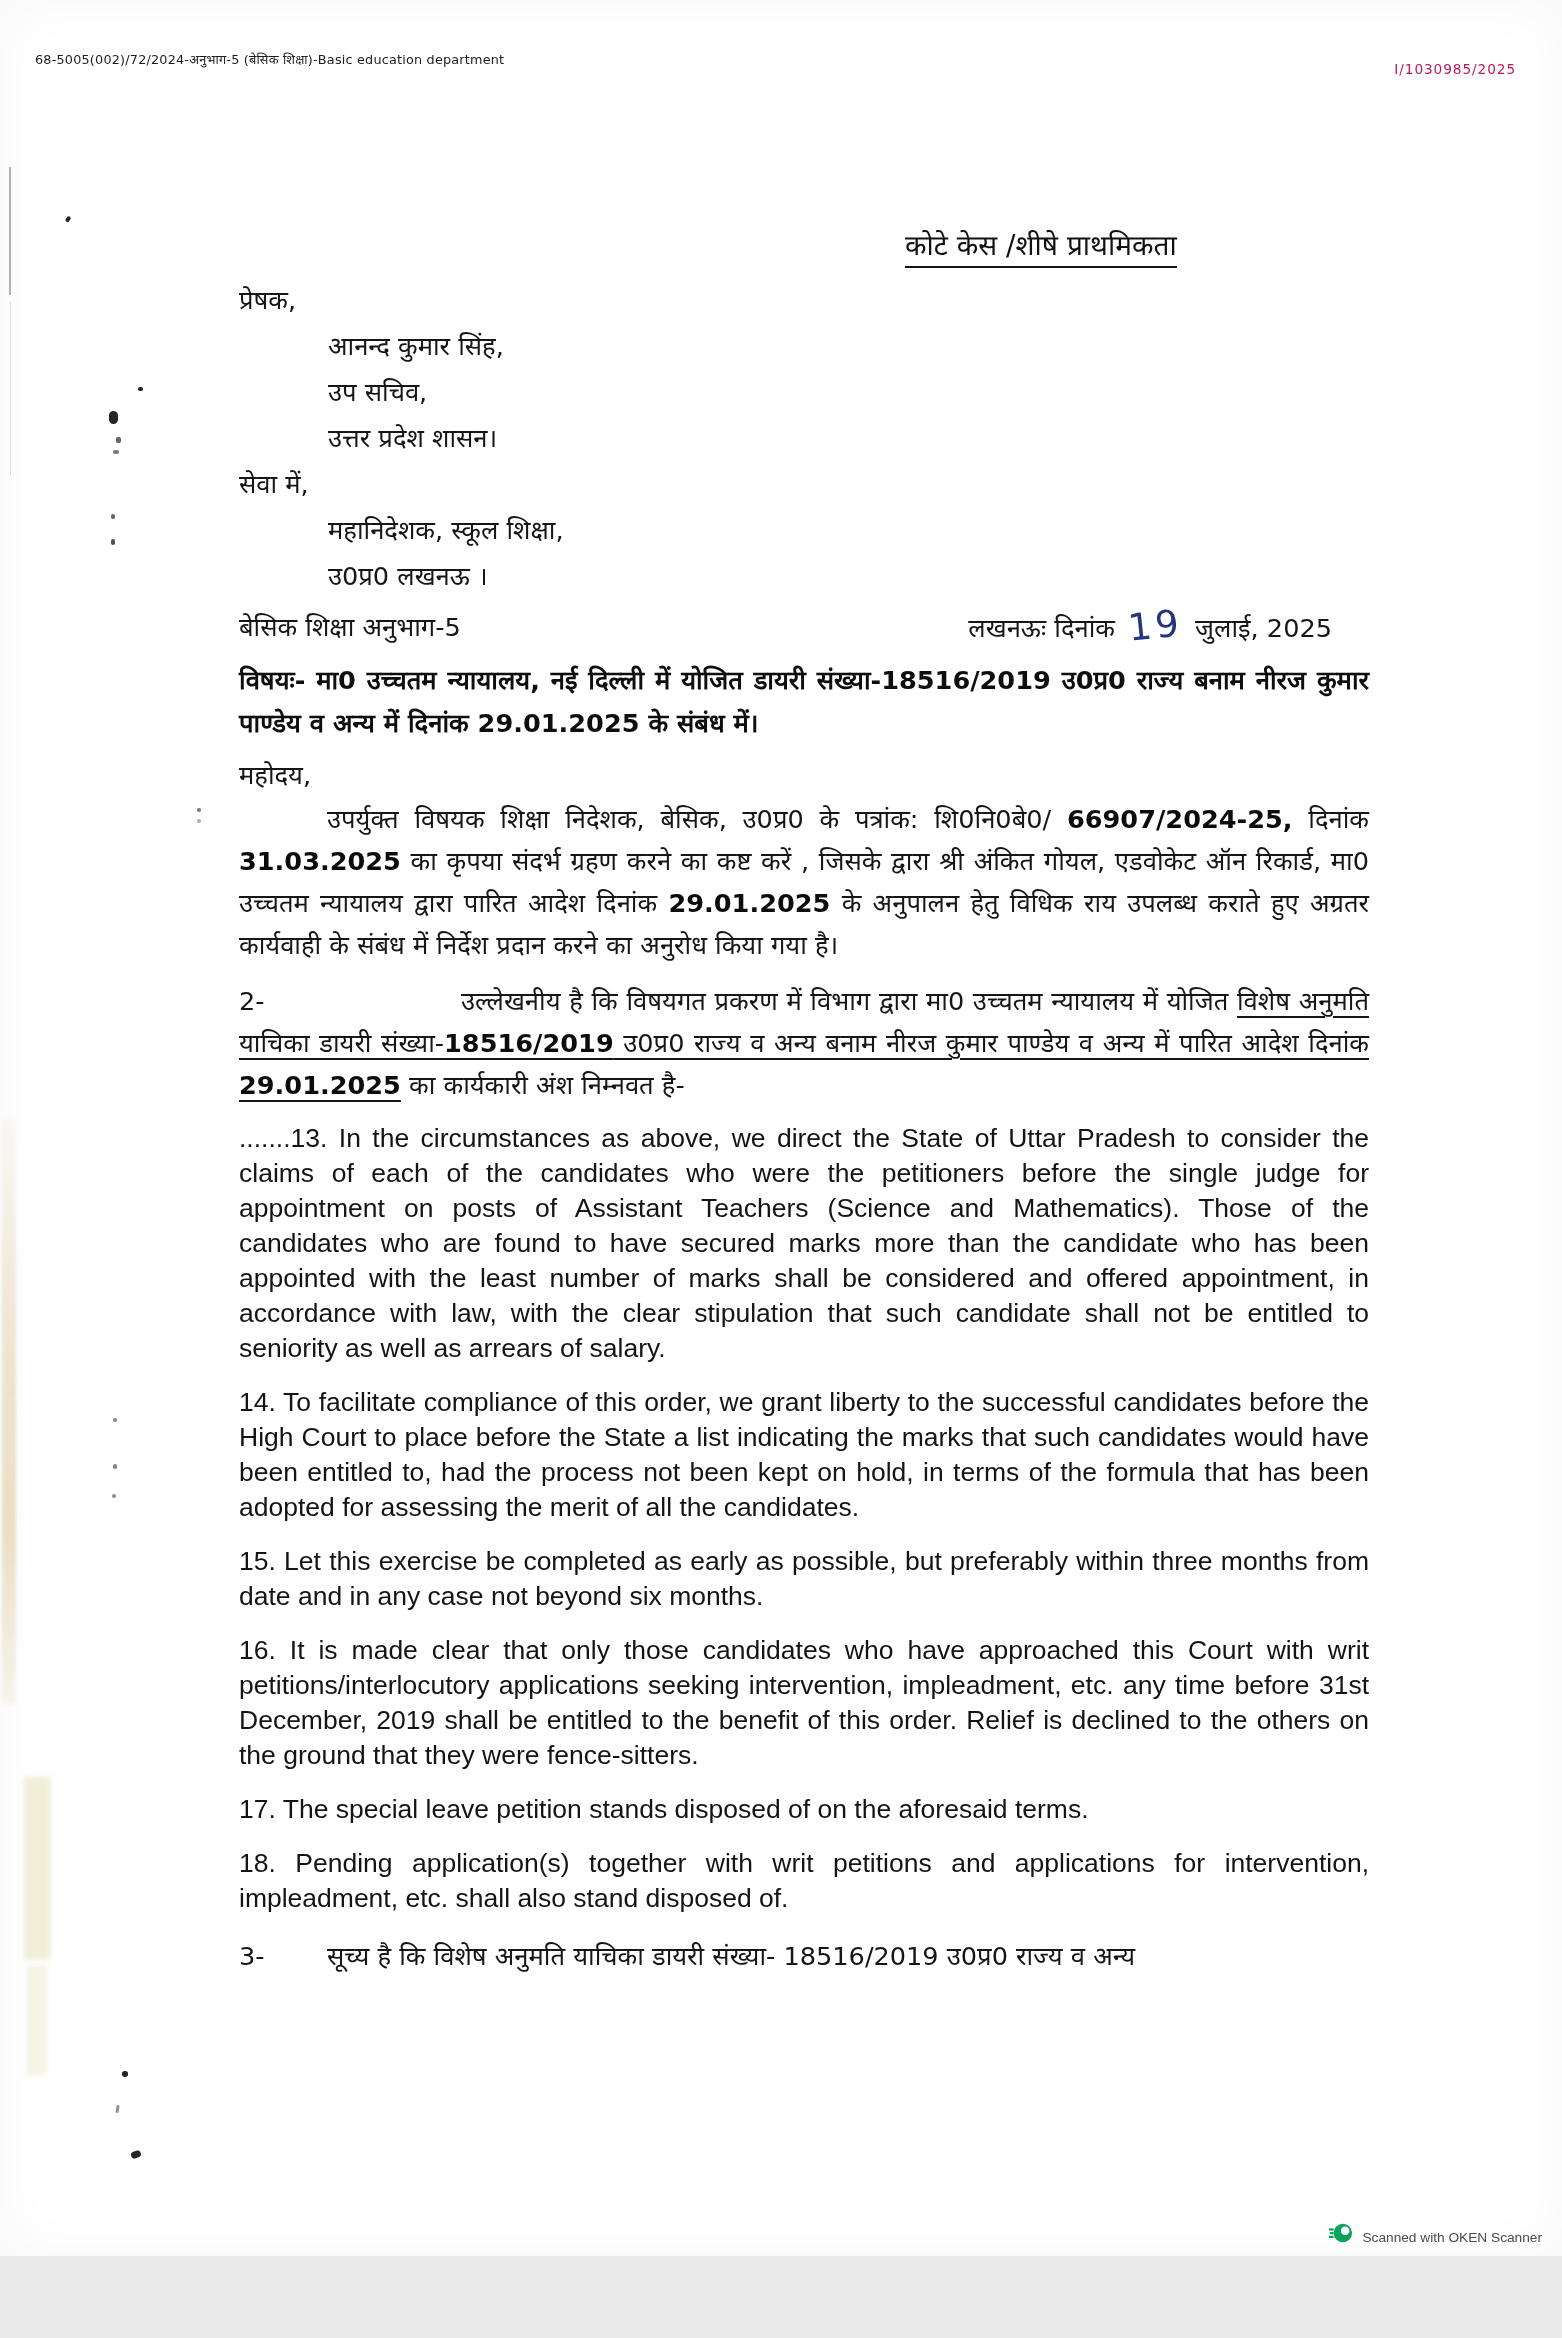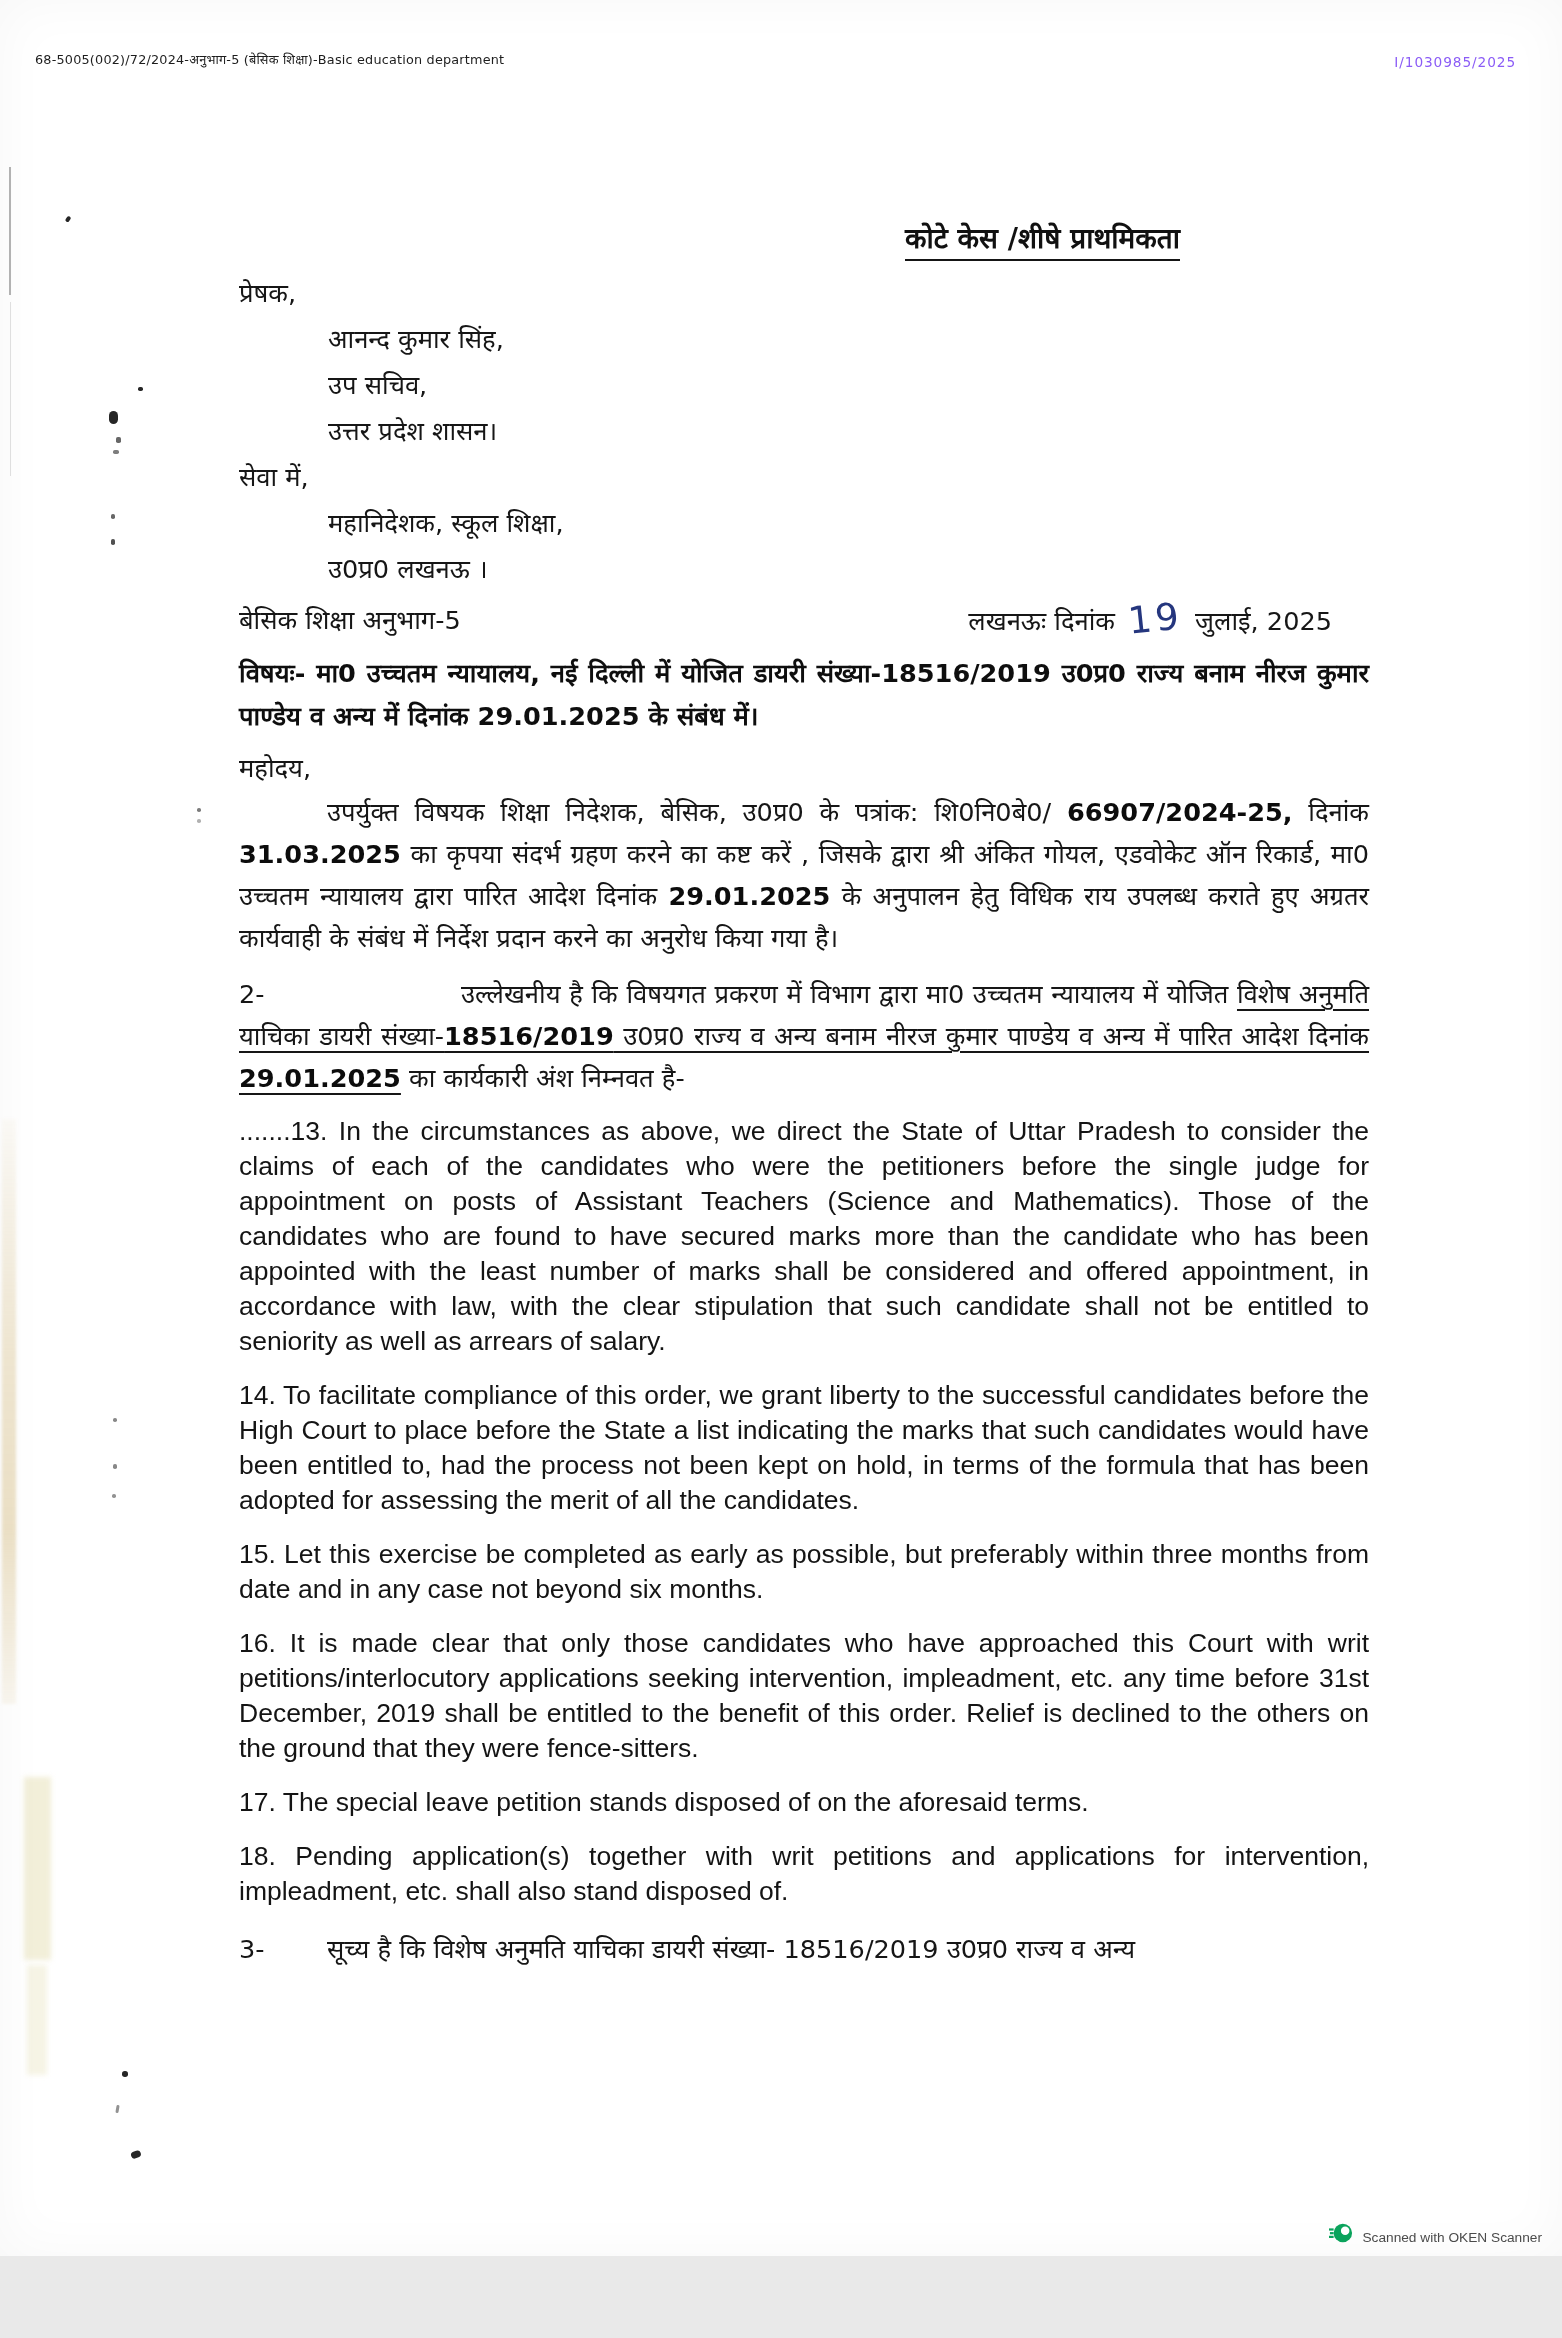--- a/index.html
+++ b/index.html
@@ -6,25 +6,25 @@
   #page{
     position:relative;width:1562px;height:2256px;background:#ffffff;
     overflow:hidden;margin:0 auto;
     box-shadow:inset 0 0 55px rgba(0,0,0,0.035);
     font-family:"DejaVu Sans",sans-serif;color:#1a1a1a;
   }
   
   .topbar{display:flex;justify-content:space-between;align-items:flex-start;
     padding:50px 46px 0 35px;}
   .topbar .ref-left{font-size:12.8px;letter-spacing:0.2px;color:#1d1d1d;font-weight:500;}
-  .topbar .ref-right{font-size:13.7px;color:#8b5cf6;margin-top:4px;letter-spacing:0.9px;}
+  .topbar .ref-right{font-size:13.7px;color:#be185d;margin-top:11px;letter-spacing:0.9px;}
 
   
   .title-wrap{margin:151px 0 0 905px;}
-  .title{display:inline-block;font-size:28px;font-weight:700;color:#111;
+  .title{display:inline-block;font-size:28px;font-weight:400;color:#111;
     border-bottom:2.7px solid #151515;padding-bottom:2.7px;line-height:1.25;}
 
   
   .letter{margin:9.1px 0 0 239px;width:1130px;font-size:25.6px;color:#161616;}
   .addr{margin:0;line-height:46px;}
   .indent{padding-left:89px;}
 
   .section-row{display:flex;align-items:center;margin-top:3.7px;line-height:46px;}
   .place-date{margin-left:auto;margin-right:37px;white-space:nowrap;}
   .hand-day{display:inline-block;font-size:37px;font-weight:500;color:#25367e;

